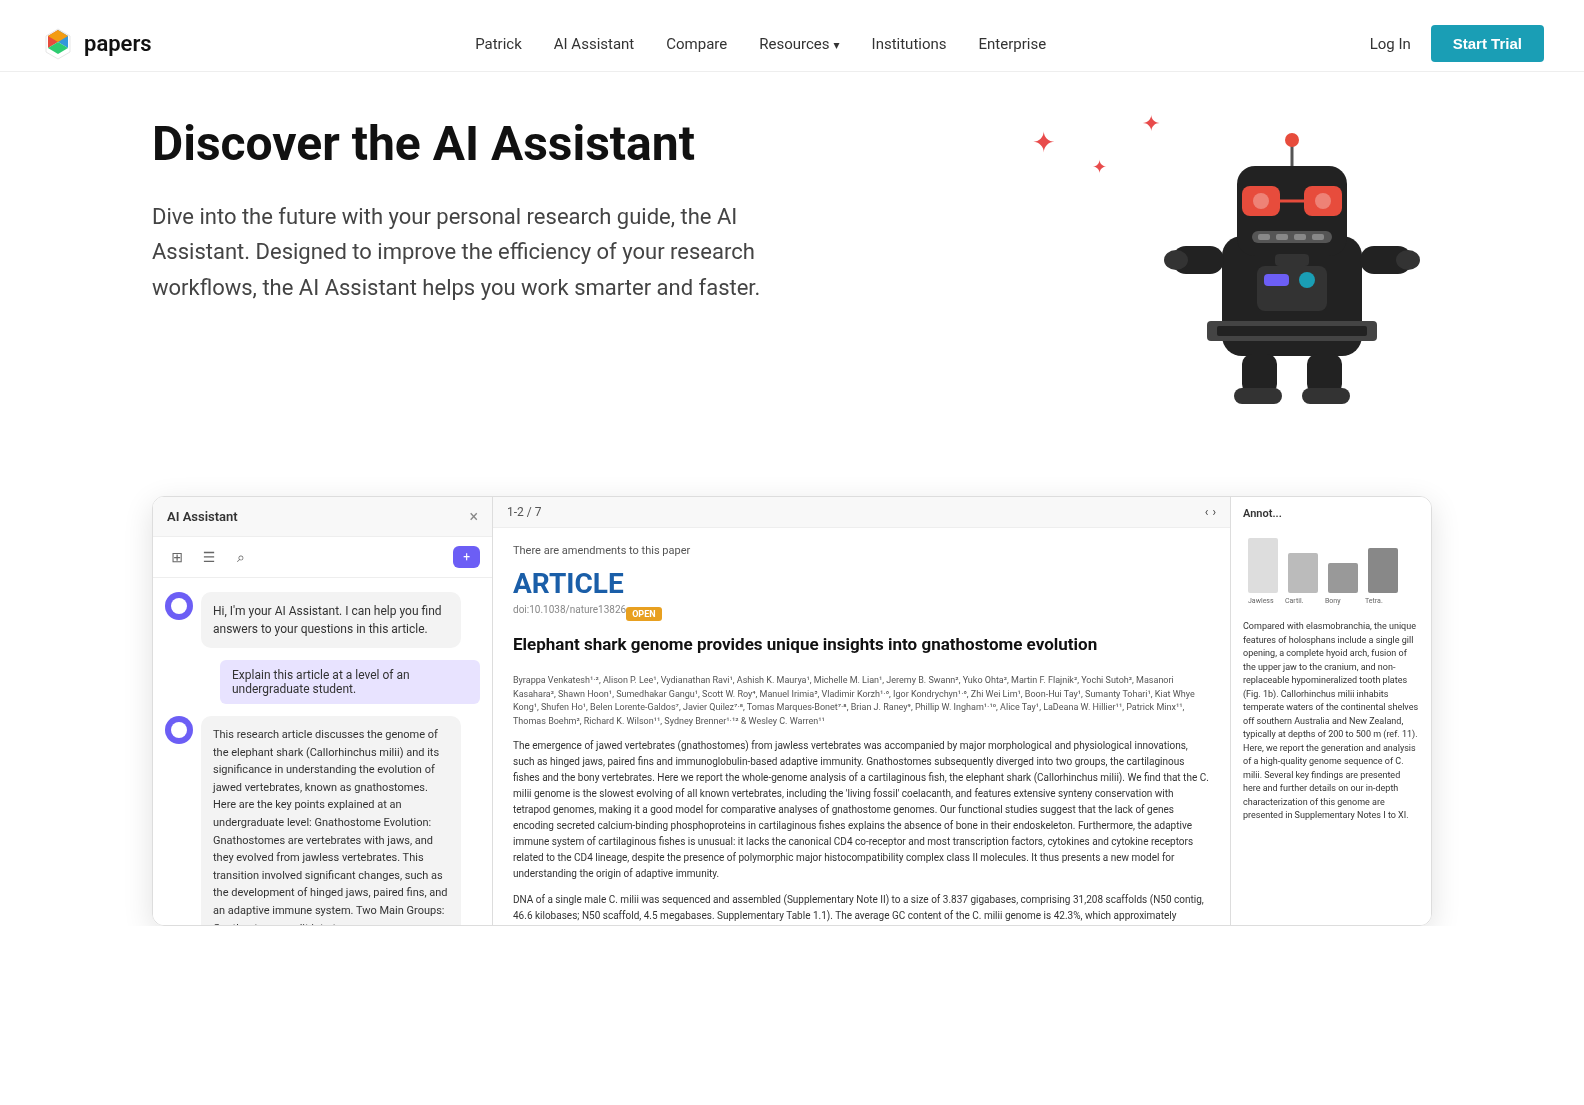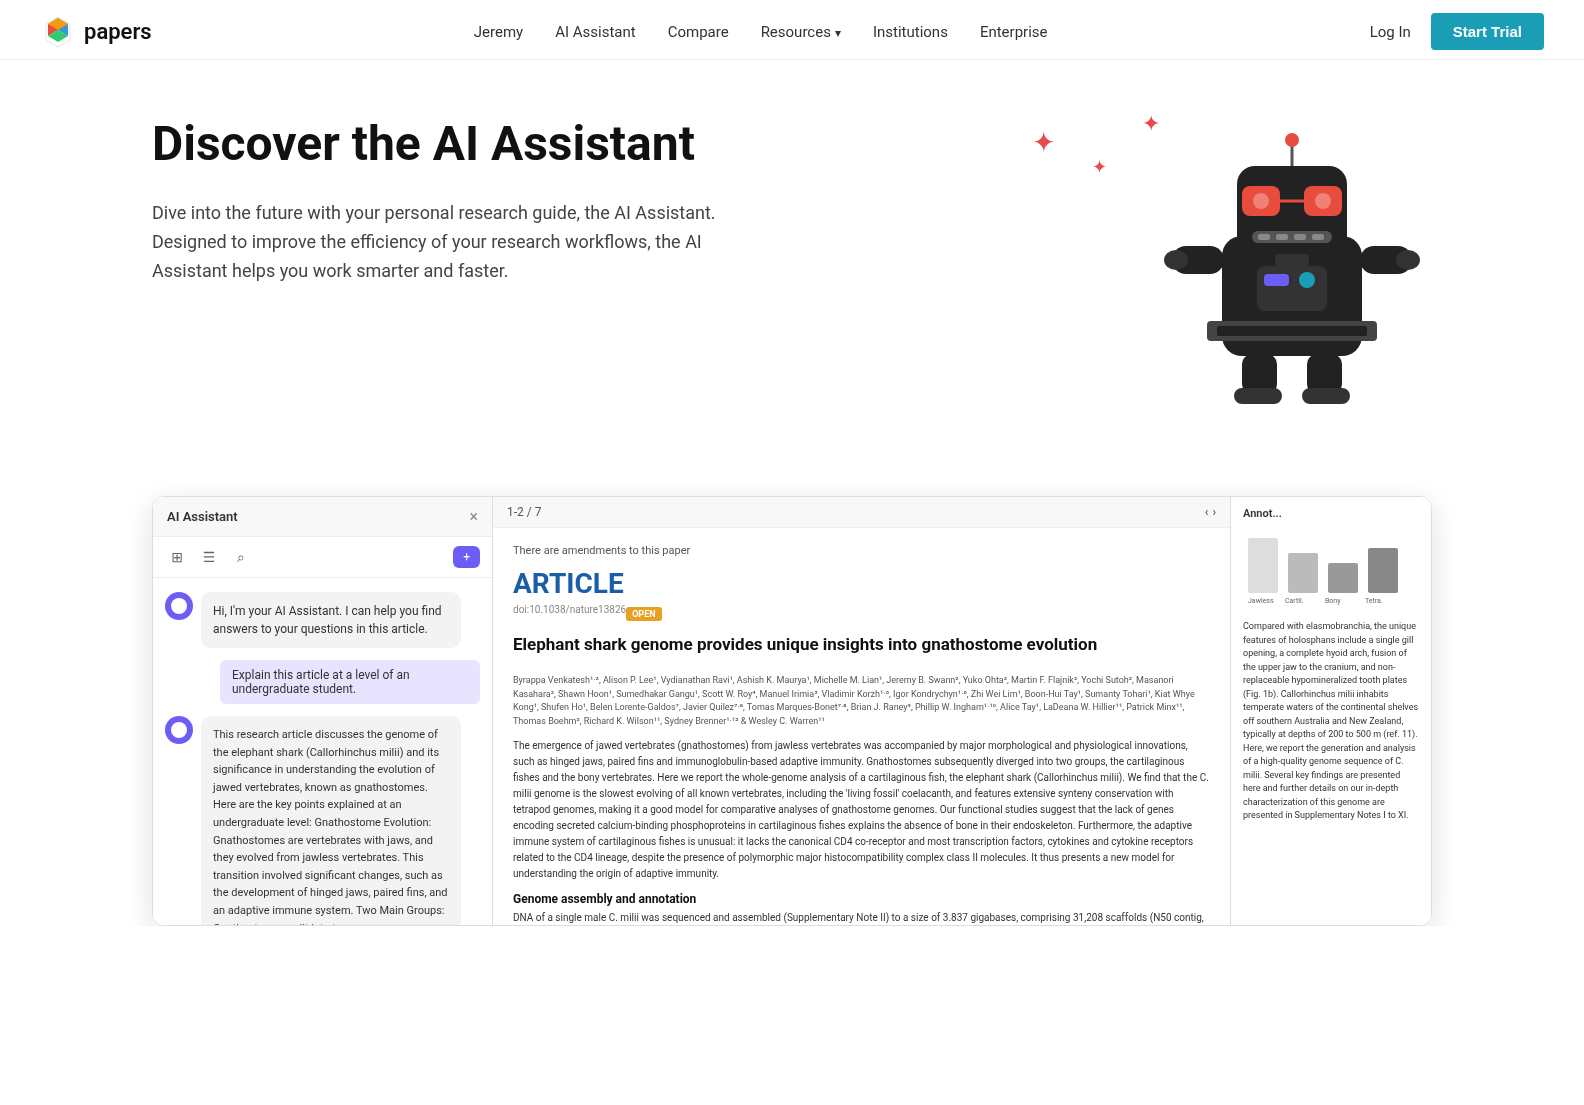--- a/index.html
+++ b/index.html
@@ -2,21 +2,21 @@
 <html><head>
   <meta charset="utf-8">
   <style>
     * { margin: 0; padding: 0; box-sizing: border-box; }
     body { font-family: -apple-system, BlinkMacSystemFont, 'Segoe UI', Roboto, sans-serif; background: #fff; color: #222; }
 
     
     nav {
       display: flex; align-items: center; justify-content: space-between;
       padding: 0 40px; height: 56px; border-bottom: 1px solid #eee;
-      position: sticky; top: 4px; background: #fff; z-index: 100;
+      position: sticky; top: 16px; background: #fff; z-index: 100;
     }
     .nav-logo { display: flex; align-items: center; gap: 8px; text-decoration: none; }
     .nav-logo-icon { width: 36px; height: 36px; }
     .nav-logo-text { font-size: 22px; font-weight: 600; color: #111; }
     .nav-links { display: flex; align-items: center; gap: 32px; }
     .nav-links a { text-decoration: none; color: #333; font-size: 15px; }
     .nav-resources { display: flex; align-items: center; gap: 4px; cursor: pointer; color: #333; font-size: 15px; }
     .nav-right { display: flex; align-items: center; gap: 20px; }
     .nav-login { color: #333; text-decoration: none; font-size: 15px; }
     .nav-start-trial {
@@ -25,21 +25,21 @@
     }
 
     
     .hero {
       max-width: 1400px; margin: 0 auto;
       padding: 60px 60px 0 60px;
       display: flex; align-items: flex-start; justify-content: space-between;
     }
     .hero-left { max-width: 620px; }
     .hero-title { font-size: 48px; font-weight: 700; line-height: 1.15; color: #111; margin-bottom: 28px; }
-    .hero-desc { font-size: 18px; line-height: 1.6; color: #444; }
+    .hero-desc { font-size: 22px; line-height: 1.6; color: #444; }
     .hero-right { position: relative; width: 460px; height: 340px; flex-shrink: 0; }
 
     
     .robot-container { position: absolute; right: 0; top: -10px; }
 
     
     .sparkle { position: absolute; color: #e84b4b; font-size: 28px; }
     .sparkle-1 { top: 10px; left: 60px; }
     .sparkle-2 { top: 40px; left: 120px; font-size: 18px; }
     .sparkle-3 { top: -5px; left: 170px; font-size: 22px; }
@@ -125,21 +125,21 @@
       <polygon points="18,3 6,10 6,26 18,33 30,26 30,10" fill="none" stroke="#ccc" stroke-width="0.5"></polygon>
       <path d="M18 4 L8 10 L8 22 L18 16 Z" fill="#e74c3c"></path>
       <path d="M18 4 L28 10 L28 22 L18 16 Z" fill="#3498db"></path>
       <path d="M8 22 L18 28 L28 22 L18 16 Z" fill="#2ecc71"></path>
       <path d="M18 16 L8 10 L18 4 L28 10 Z" fill="#f39c12"></path>
     </svg>
     <span class="nav-logo-text">papers</span>
   </a>
 
   <div class="nav-links">
-    <a href="#">Jeremy</a>
+    <a href="#">Patrick</a>
     <a href="#">AI Assistant</a>
     <a href="#">Compare</a>
     <span class="nav-resources">
       <span>Resources</span>
       <span class="chevron"></span>
     </span>
     <a href="#">Institutions</a>
     <a href="#">Enterprise</a>
   </div>
 
@@ -261,21 +261,20 @@
       <div class="article-content">
         <p class="article-amendment">There are amendments to this paper</p>
         <div class="article-label">ARTICLE</div>
         <div style="display:flex; align-items:center; margin-bottom:6px;">
           <span class="article-doi">doi:10.1038/nature13826</span>
           <span class="open-badge">OPEN</span>
         </div>
         <h2 class="article-title">Elephant shark genome provides unique insights into gnathostome evolution</h2>
         <p class="article-authors">Byrappa Venkatesh¹·², Alison P. Lee¹, Vydianathan Ravi¹, Ashish K. Maurya¹, Michelle M. Lian¹, Jeremy B. Swann², Yuko Ohta², Martin F. Flajnik², Yochi Sutoh², Masanori Kasahara², Shawn Hoon¹, Sumedhakar Gangu¹, Scott W. Roy⁴, Manuel Irimia⁵, Vladimir Korzh¹·⁶, Igor Kondrychyn¹·⁶, Zhi Wei Lim¹, Boon-Hui Tay¹, Sumanty Tohari¹, Kiat Whye Kong¹, Shufen Ho¹, Belen Lorente-Galdos⁷, Javier Quilez⁷·⁸, Tomas Marques-Bonet⁷·⁸, Brian J. Raney⁹, Phillip W. Ingham¹·¹⁰, Alice Tay¹, LaDeana W. Hillier¹¹, Patrick Minx¹¹, Thomas Boehm², Richard K. Wilson¹¹, Sydney Brenner¹·¹² &amp; Wesley C. Warren¹¹</p>
         <p class="article-abstract">The emergence of jawed vertebrates (gnathostomes) from jawless vertebrates was accompanied by major morphological and physiological innovations, such as hinged jaws, paired fins and immunoglobulin-based adaptive immunity. Gnathostomes subsequently diverged into two groups, the cartilaginous fishes and the bony vertebrates. Here we report the whole-genome analysis of a cartilaginous fish, the elephant shark (Callorhinchus milii). We find that the C. milii genome is the slowest evolving of all known vertebrates, including the 'living fossil' coelacanth, and features extensive synteny conservation with tetrapod genomes, making it a good model for comparative analyses of gnathostome genomes. Our functional studies suggest that the lack of genes encoding secreted calcium-binding phosphoproteins in cartilaginous fishes explains the absence of bone in their endoskeleton. Furthermore, the adaptive immune system of cartilaginous fishes is unusual: it lacks the canonical CD4 co-receptor and most transcription factors, cytokines and cytokine receptors related to the CD4 lineage, despite the presence of polymorphic major histocompatibility complex class II molecules. It thus presents a new model for understanding the origin of adaptive immunity.</p>
-        <h3 class="article-section-title">Genome assembly and annotation</h3>
         <p class="article-body">DNA of a single male C. milii was sequenced and assembled (Supplementary Note II) to a size of 3.837 gigabases, comprising 31,208 scaffolds (N50 contig, 46.6 kilobases; N50 scaffold, 4.5 megabases. Supplementary Table 1.1). The average GC content of the C. milii genome is 42.3%, which approximately reflects of the genome in other invertebrates (Supplementary Note II). Using the Ensembl annotation pipeline, RNA-seq transcript evidence, we predicted a total of 18,872 protein coding genes. In addition, microRNA (miRNA) genes were identified by small RNA sequencing and annotation of the genome assembly (Supplementary Note III). Callorhinchus milii have more miRNA gene loci (693 genes and 136 families) than do teleosts (for example, zebrafish have 344 genes and 94 families) but fewer than do humans (1,527 genes and 558 families) and other mammals (miRBase VIII).</p>
       </div>
     </div>
 
     <div class="annot-panel">
       <div class="annot-header">Annot...</div>
 
       <div class="annot-chart">
         <svg width="170" height="80" viewBox="0 0 170 80">
           <rect x="5" y="10" width="30" height="55" fill="#ddd" rx="2"></rect>

